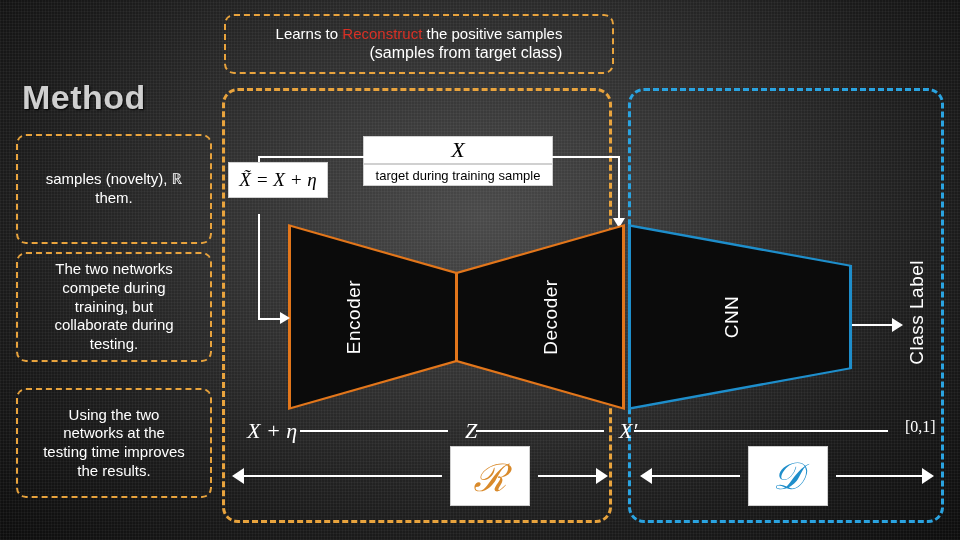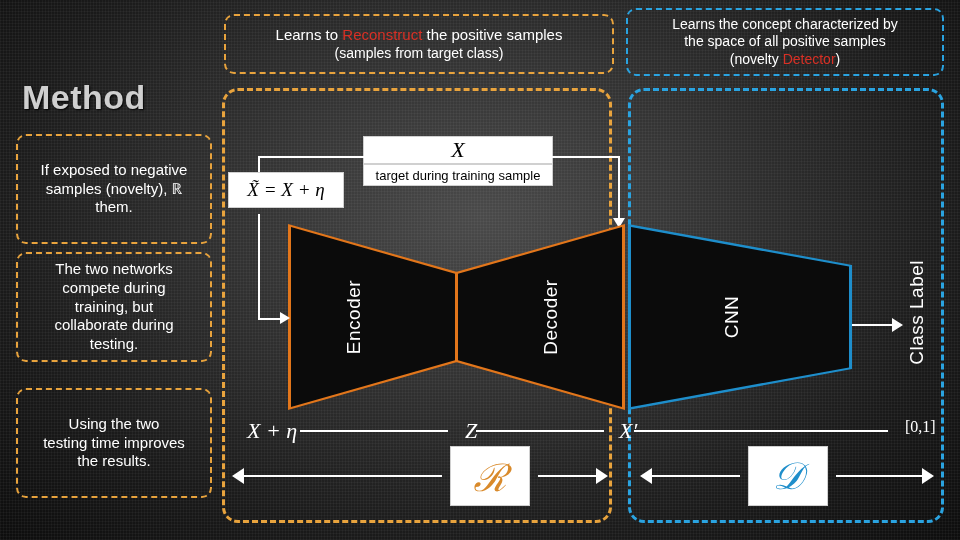--- a/index.html
+++ b/index.html
@@ -134,78 +134,69 @@
 
 <div id="slide">
 
   <div class="abs" id="method-title">Method</div>
 
   <div class="abs dashbox" style="left:224px; top:14px; width:390px; height:60px; font-size:15px;">
     <div>
       <div>
         <span>Learns to </span><span class="redword">Reconstruct</span><span> the positive samples</span>
       </div>
-      <div style="font-size:14px;">(samples from target class)</div>
-    </div>
-  </div>
-
-  <div class="abs dashbox blue" style="left:626px; top:8px; width:318px; height:68px; font-size:14px;">
-    <div>
-      <div>Learns the concept characterized by</div>
-      <div>the space of all positive samples</div>
-      <div>
-        <span>(novelty </span><span class="redword">Detector</span><span>)</span>
-      </div>
-    </div>
-  </div>
+      <div style="font-size:16px;text-align:right;">(samples from target class)</div>
+    </div>
+  </div>
+
 
   <div class="abs" id="ae-container"></div>
   <div class="abs" id="cnn-container"></div>
 
   <div class="abs dashbox" style="left:16px; top:134px; width:196px; height:110px; font-size:15px;">
     <div>
-      <div>If exposed to negative</div>
       <div>samples (novelty), ℝ</div>
       <div>them.</div>
     </div>
   </div>
 
   <div class="abs dashbox" style="left:16px; top:252px; width:196px; height:110px; font-size:15px;">
     <div>
       <div>The two networks</div>
       <div>compete during</div>
       <div>training, but</div>
       <div>collaborate during</div>
       <div>testing.</div>
     </div>
   </div>
 
   <div class="abs dashbox" style="left:16px; top:388px; width:196px; height:110px; font-size:15px;">
     <div>
       <div>Using the two</div>
+      <div>networks at the</div>
       <div>testing time improves</div>
       <div>the results.</div>
     </div>
   </div>
 
   <div class="abs whitebox" style="left:363px; top:136px; width:190px; height:28px;">
     <span style="font-family:'Liberation Serif',serif; font-style:italic; font-size:22px;">X</span>
   </div>
   <div class="abs whitebox" style="left:363px; top:164px; width:190px; height:22px; font-size:13px;">
     <span>target during training sample</span>
   </div>
 
   <div class="abs arrowline" style="left:258px; top:156px; width:106px; height:2px;"></div>
   <div class="abs arrowline" style="left:258px; top:156px; width:2px; height:34px;"></div>
   <div class="abs arrowline" style="left:552px; top:156px; width:68px; height:2px;"></div>
   <div class="abs arrowline" style="left:618px; top:156px; width:2px; height:64px;"></div>
 
   <div class="abs" style="left:613px; top:218px; width:0; height:0; border-left:6px solid transparent; border-right:6px solid transparent; border-top:10px solid #ffffff;"></div>
 
-  <div class="abs whitebox" style="left:228px; top:172px; width:116px; height:36px;">
+  <div class="abs whitebox" style="left:228px; top:162px; width:100px; height:36px;">
     <span style="font-family:'Liberation Serif',serif; font-style:italic; font-size:19px;">X̃ = X + η</span>
   </div>
 
   <div class="abs netblock" style="left:288px; top:224px; width:170px; height:186px;
        clip-path: polygon(0% 0%, 100% 26%, 100% 74%, 0% 100%);
        background:#e2761b;">
     <div class="netblock" style="position:absolute; inset:3px; clip-path: polygon(0% 0%, 100% 26%, 100% 74%, 0% 100%); background:#0b0b0b;">
       <span class="vtext" style="position:absolute; left:52px; top:50%; transform:translateY(-50%) rotate(180deg);">Encoder</span>
     </div>
   </div>

